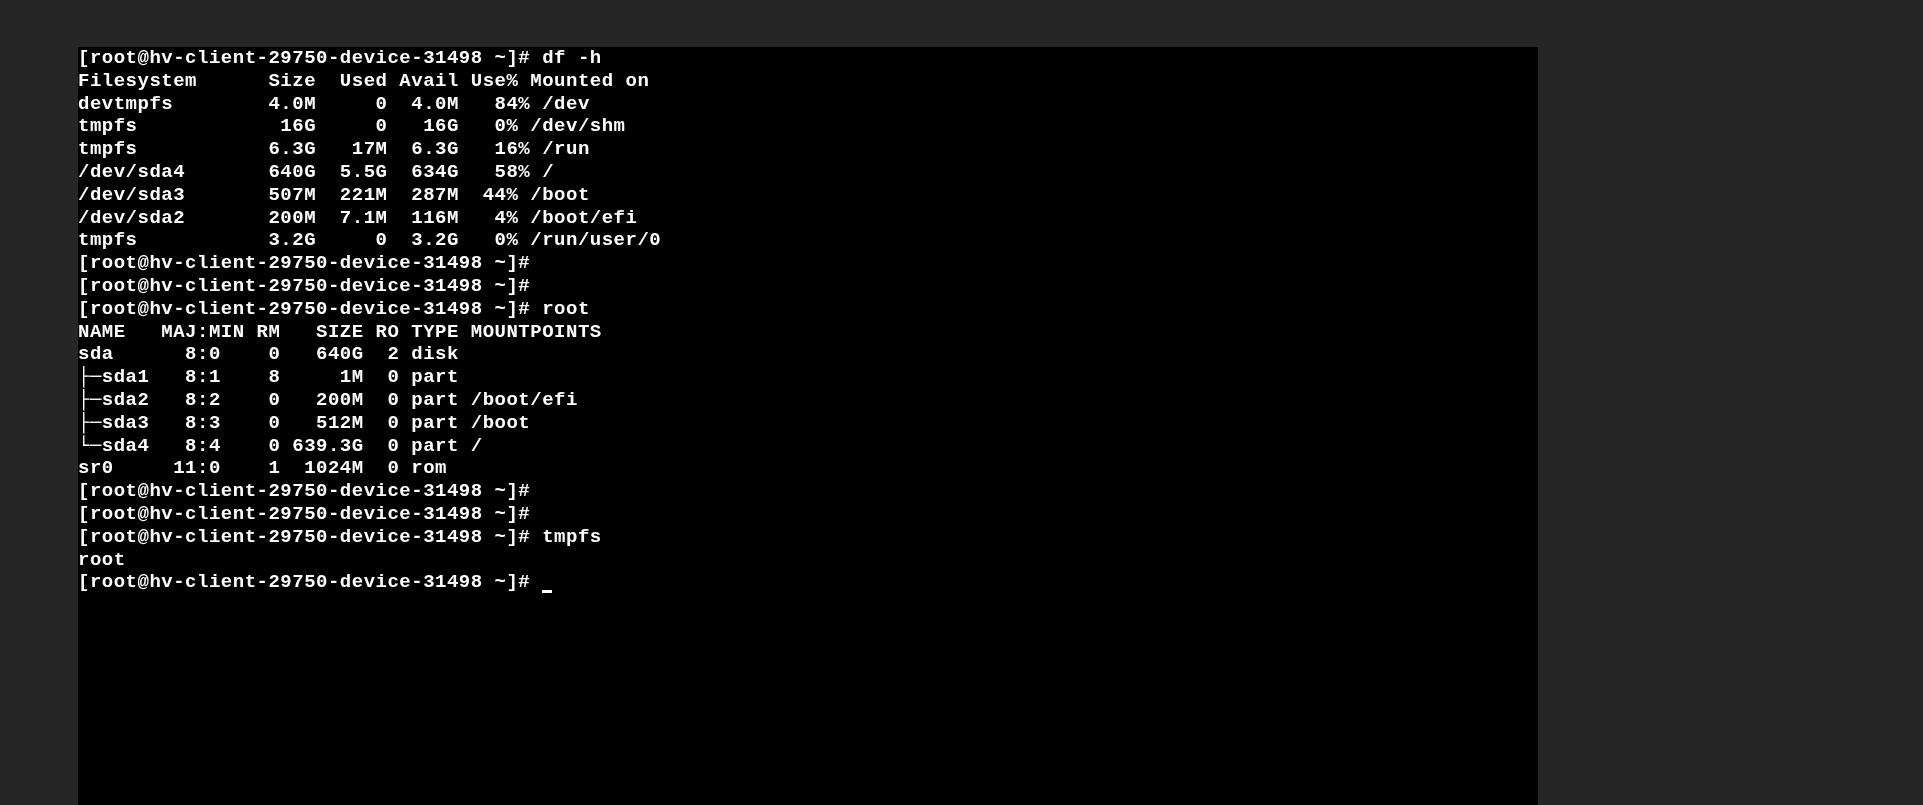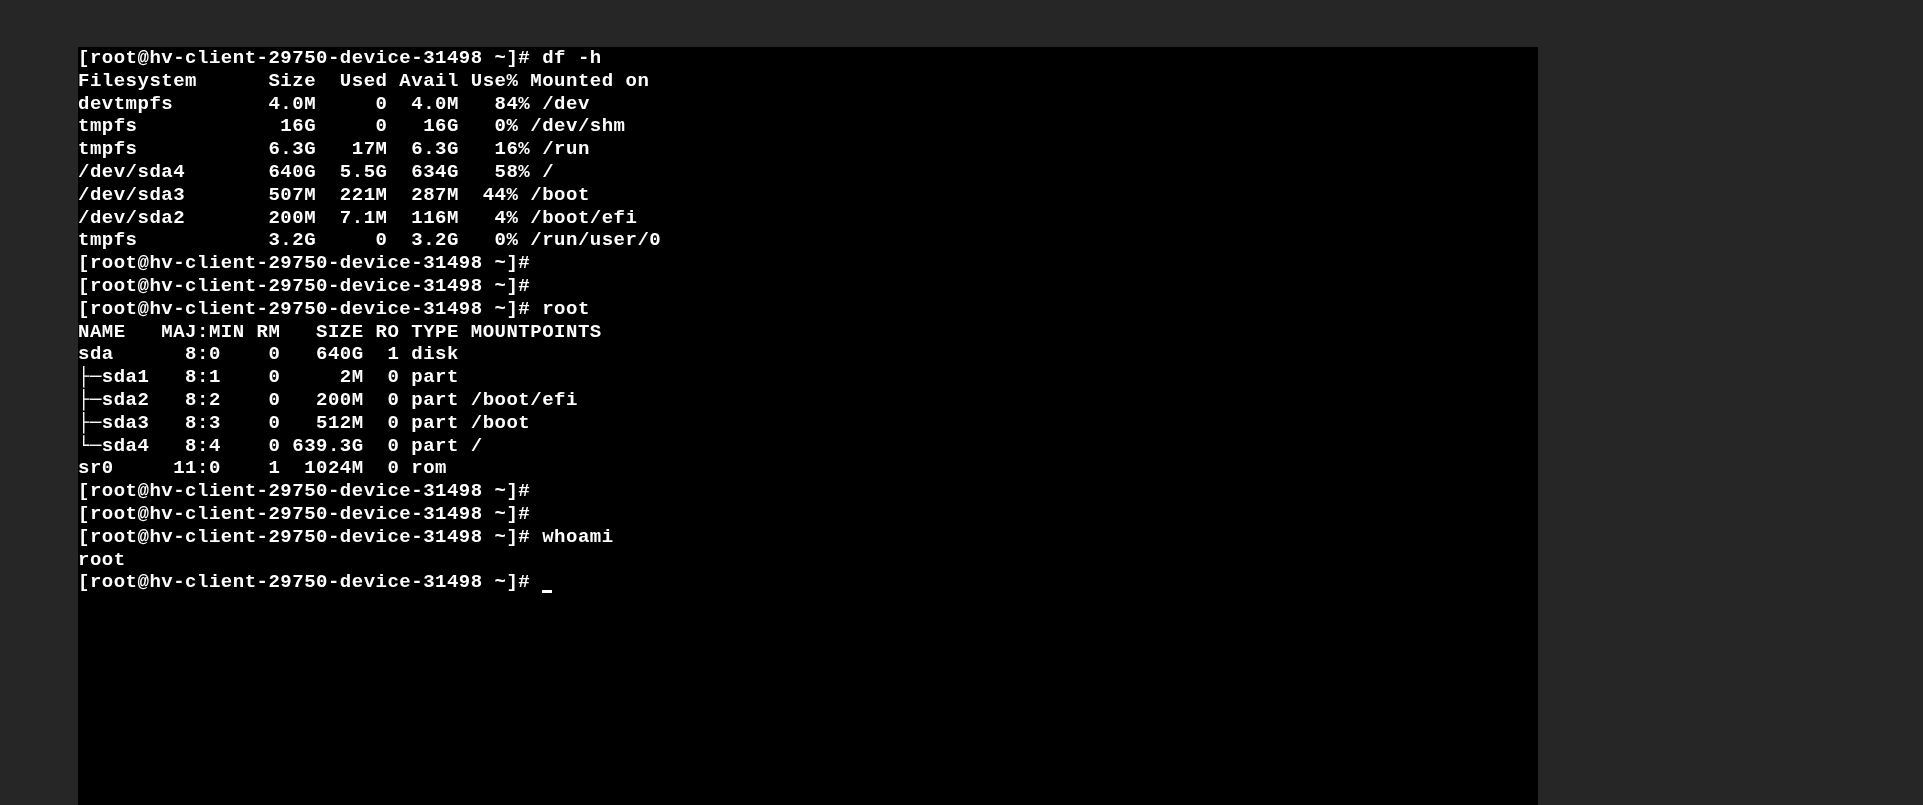--- a/index.html
+++ b/index.html
@@ -47,24 +47,24 @@
 <span>tmpfs            16G     0   16G   0% /dev/shm</span>
 <span>tmpfs           6.3G   17M  6.3G   16% /run</span>
 <span>/dev/sda4       640G  5.5G  634G   58% /</span>
 <span>/dev/sda3       507M  221M  287M  44% /boot</span>
 <span>/dev/sda2       200M  7.1M  116M   4% /boot/efi</span>
 <span>tmpfs           3.2G     0  3.2G   0% /run/user/0</span>
 <span>[root@hv-client-29750-device-31498 ~]#</span> 
 <span>[root@hv-client-29750-device-31498 ~]#</span> 
 <span>[root@hv-client-29750-device-31498 ~]#</span> <span>root</span>
 <span>NAME   MAJ:MIN RM   SIZE RO TYPE MOUNTPOINTS</span>
-<span>sda      8:0    0   640G  1 disk </span>
-<span>├─sda1   8:1    0     2M  0 part </span>
+<span>sda      8:0    0   640G  2 disk </span>
+<span>├─sda1   8:1    8     1M  0 part </span>
 <span>├─sda2   8:2    0   200M  0 part /boot/efi</span>
 <span>├─sda3   8:3    0   512M  0 part /boot</span>
 <span>└─sda4   8:4    0 639.3G  0 part /</span>
 <span>sr0     11:0    1  1024M  0 rom  </span>
 <span>[root@hv-client-29750-device-31498 ~]#</span> 
 <span>[root@hv-client-29750-device-31498 ~]#</span> 
-<span>[root@hv-client-29750-device-31498 ~]#</span> <span>whoami</span>
+<span>[root@hv-client-29750-device-31498 ~]#</span> <span>tmpfs</span>
 <span>root</span>
 <span>[root@hv-client-29750-device-31498 ~]#</span> <span class="cursor"></span></pre>
 </div>
 
 </body></html>

